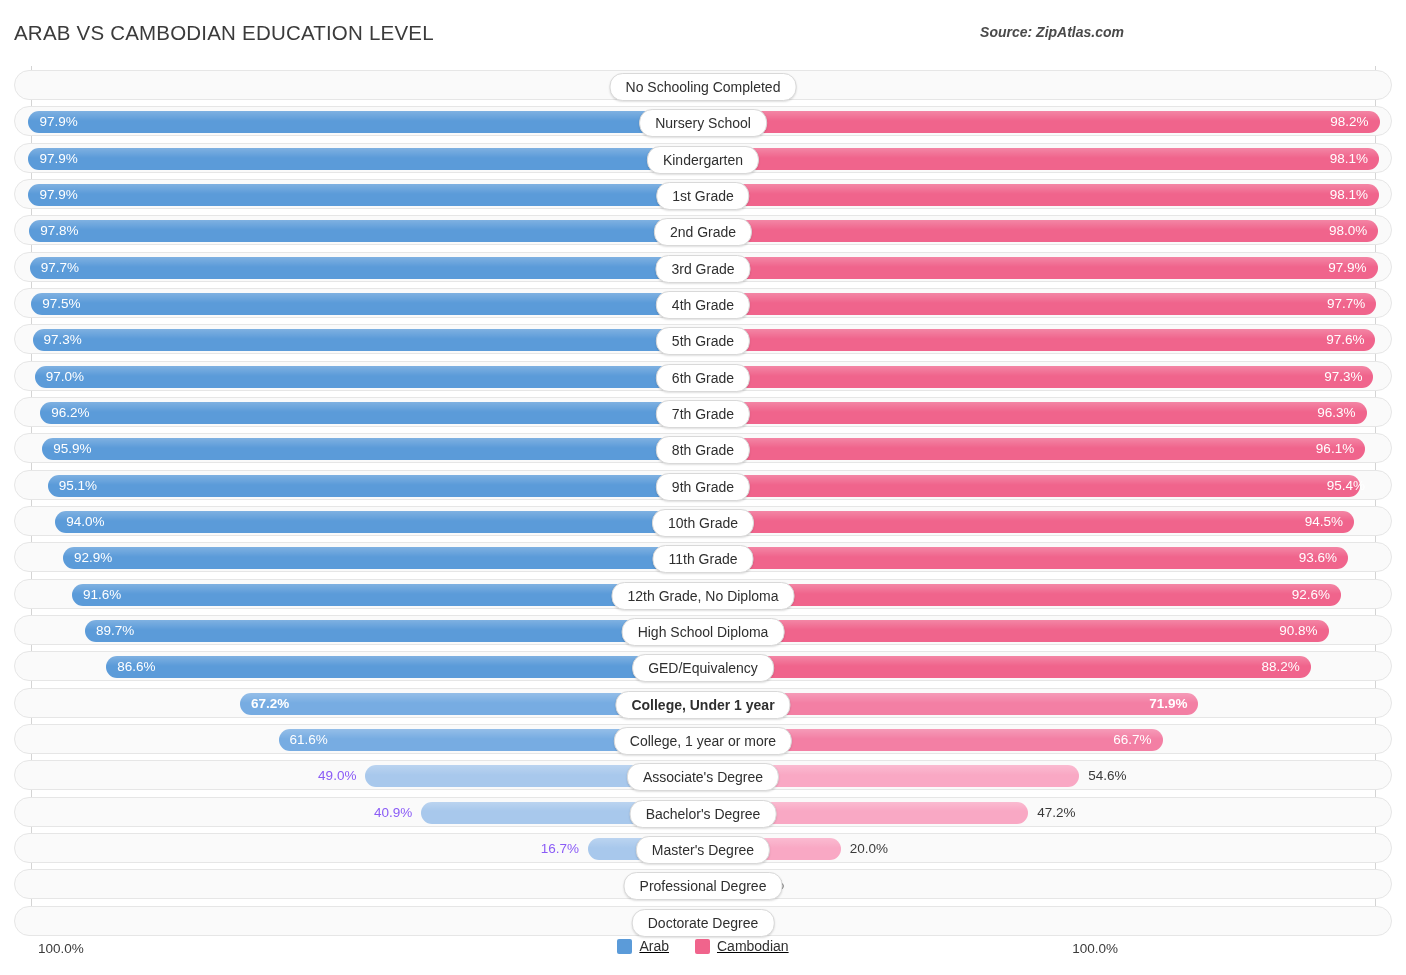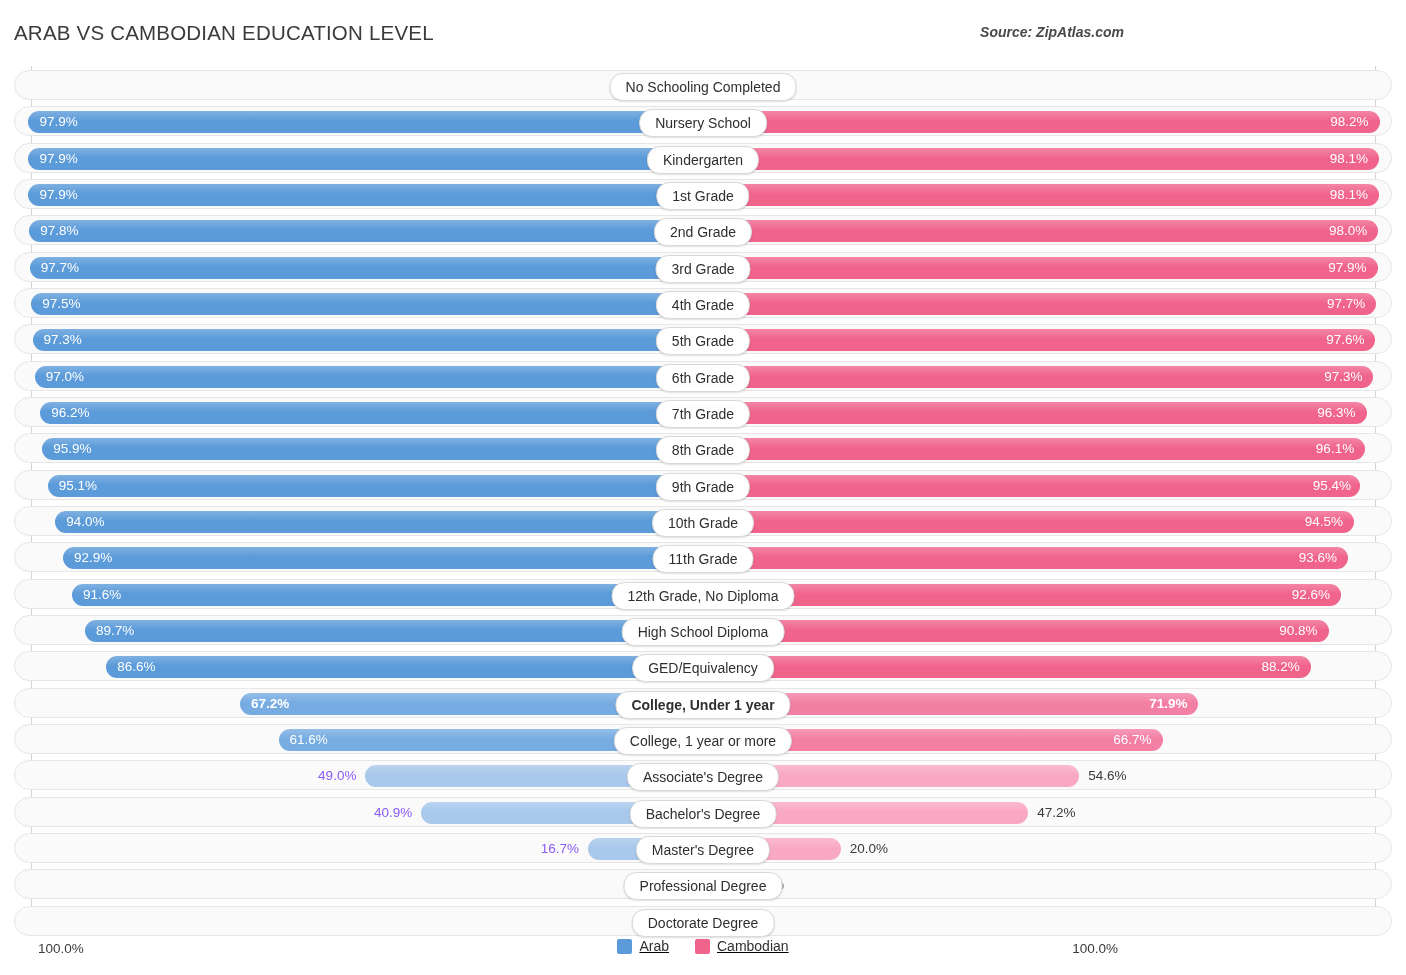--- a/index.html
+++ b/index.html
@@ -280,21 +280,21 @@
             <div class="val inside-left" style="left: 38.249px;">95.9%</div>
             <div class="val inside-right" style="right: 36.871px;">96.1%</div>
             <div class="pill">8th Grade</div>
           </div>
         </div>
         <div class="row" style="top: 403.63px;">
           <div class="row-inner">
             <div class="bar left" style="width: 655.239px; background: rgb(91, 155, 217);"></div>
             <div class="bar right" style="width: 657.306px; background: rgb(240, 100, 140);"></div>
             <div class="val inside-left" style="left: 43.761px;">95.1%</div>
-            <div class="val inside-right" style="right: 40px;">95.4%</div>
+            <div class="val inside-right" style="right: 26px;">95.4%</div>
             <div class="pill">9th Grade</div>
           </div>
         </div>
         <div class="row" style="top: 439.96px;">
           <div class="row-inner">
             <div class="bar left" style="width: 647.66px; background: rgb(91, 155, 217);"></div>
             <div class="bar right" style="width: 651.105px; background: rgb(240, 100, 140);"></div>
             <div class="val inside-left" style="left: 51.34px; text-align: right;">94.0%</div>
             <div class="val inside-right" style="right: 47.895px;">94.5%</div>
             <div class="pill">10th Grade</div>

